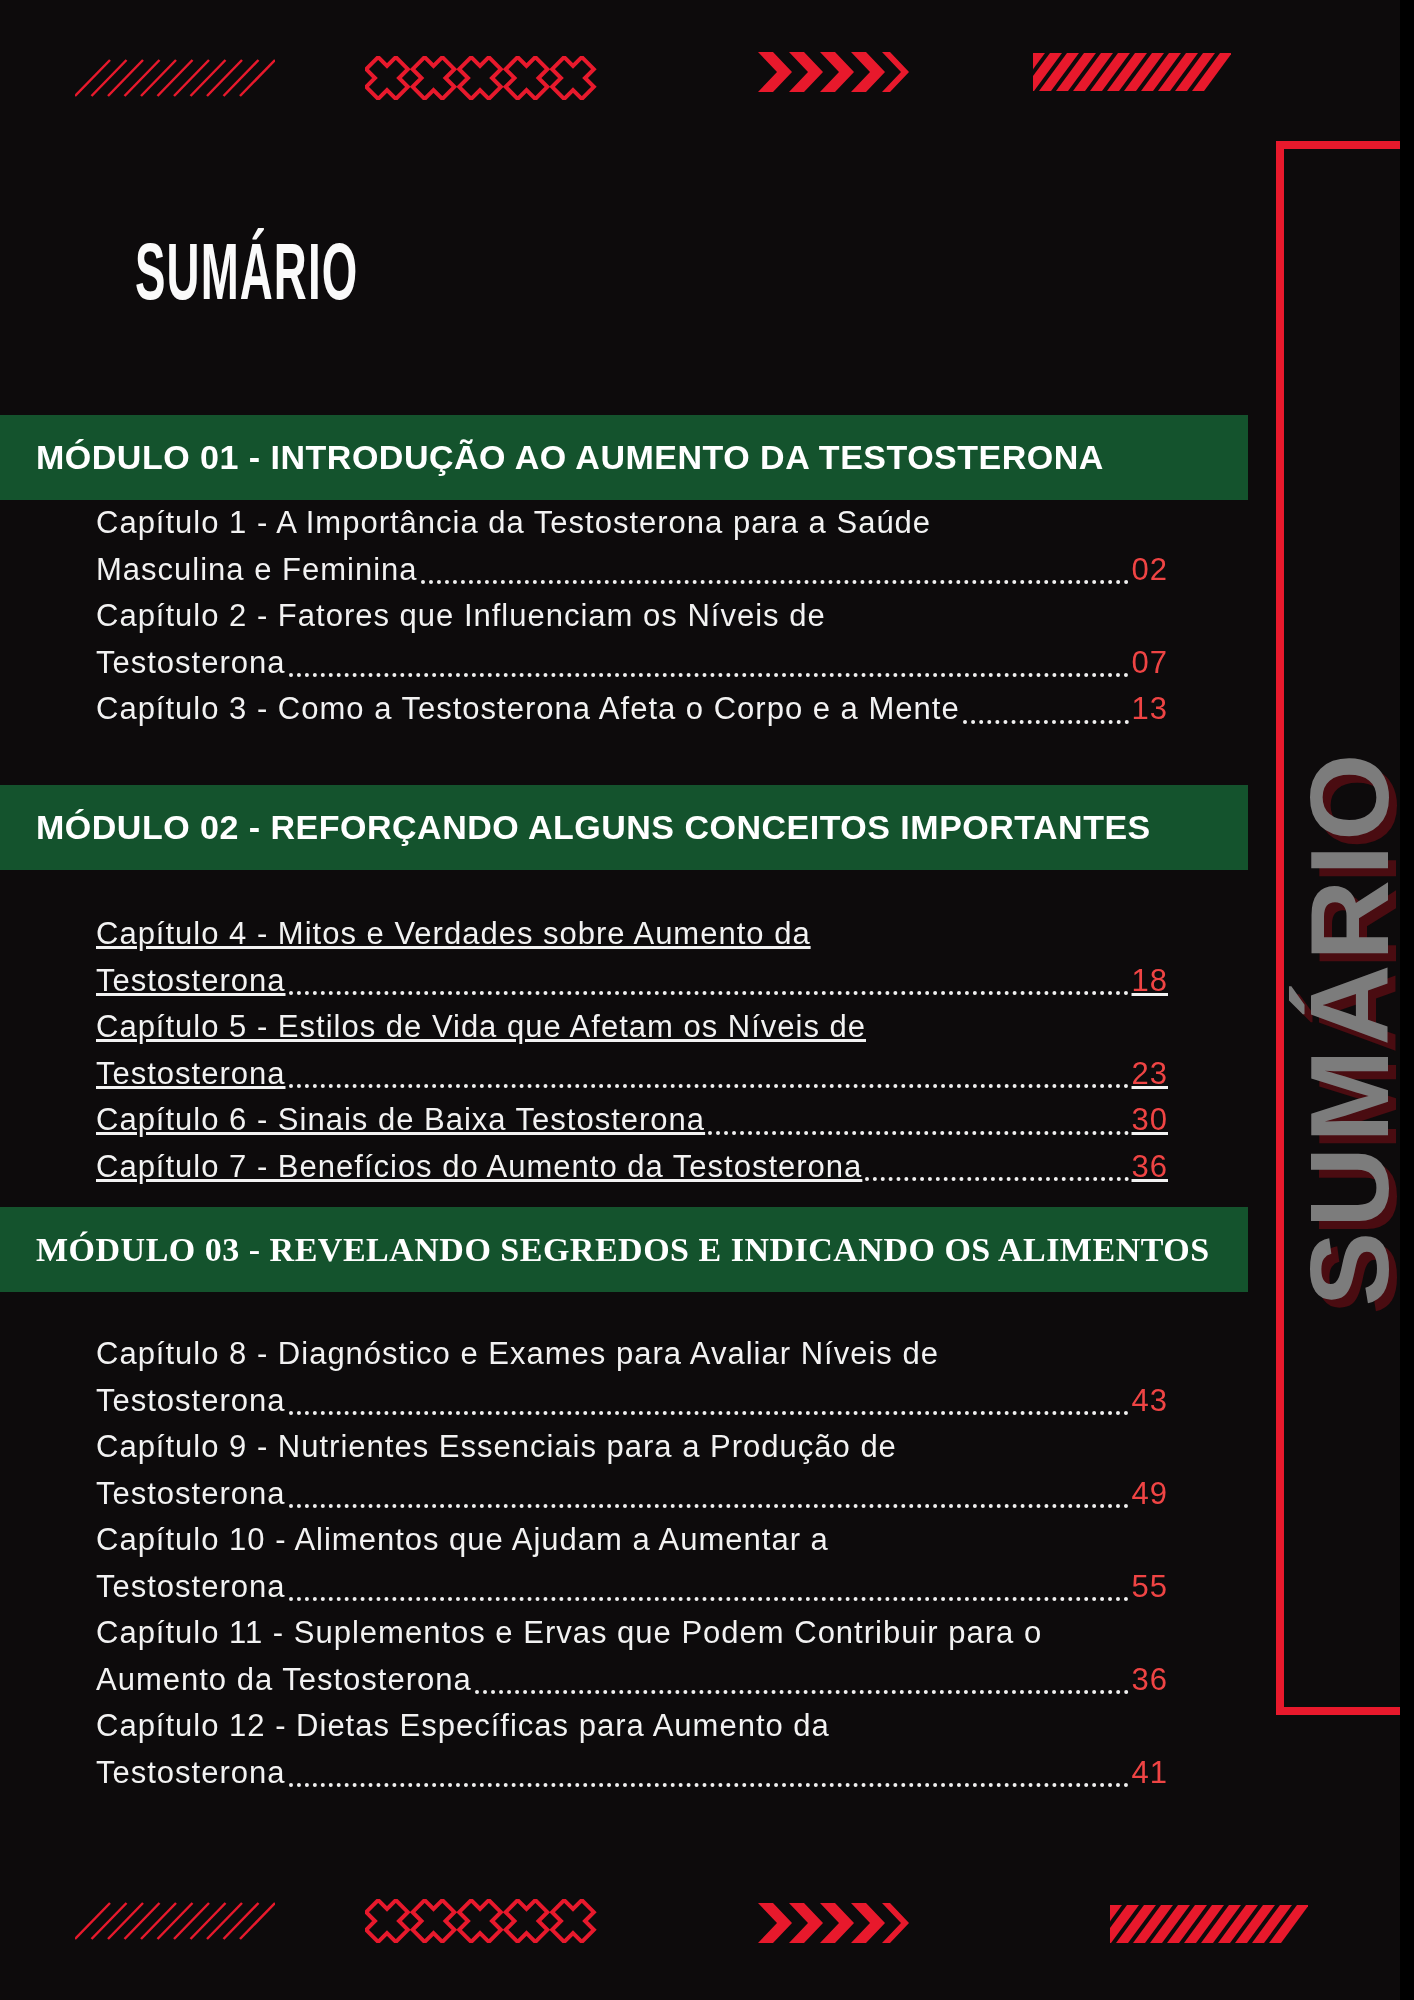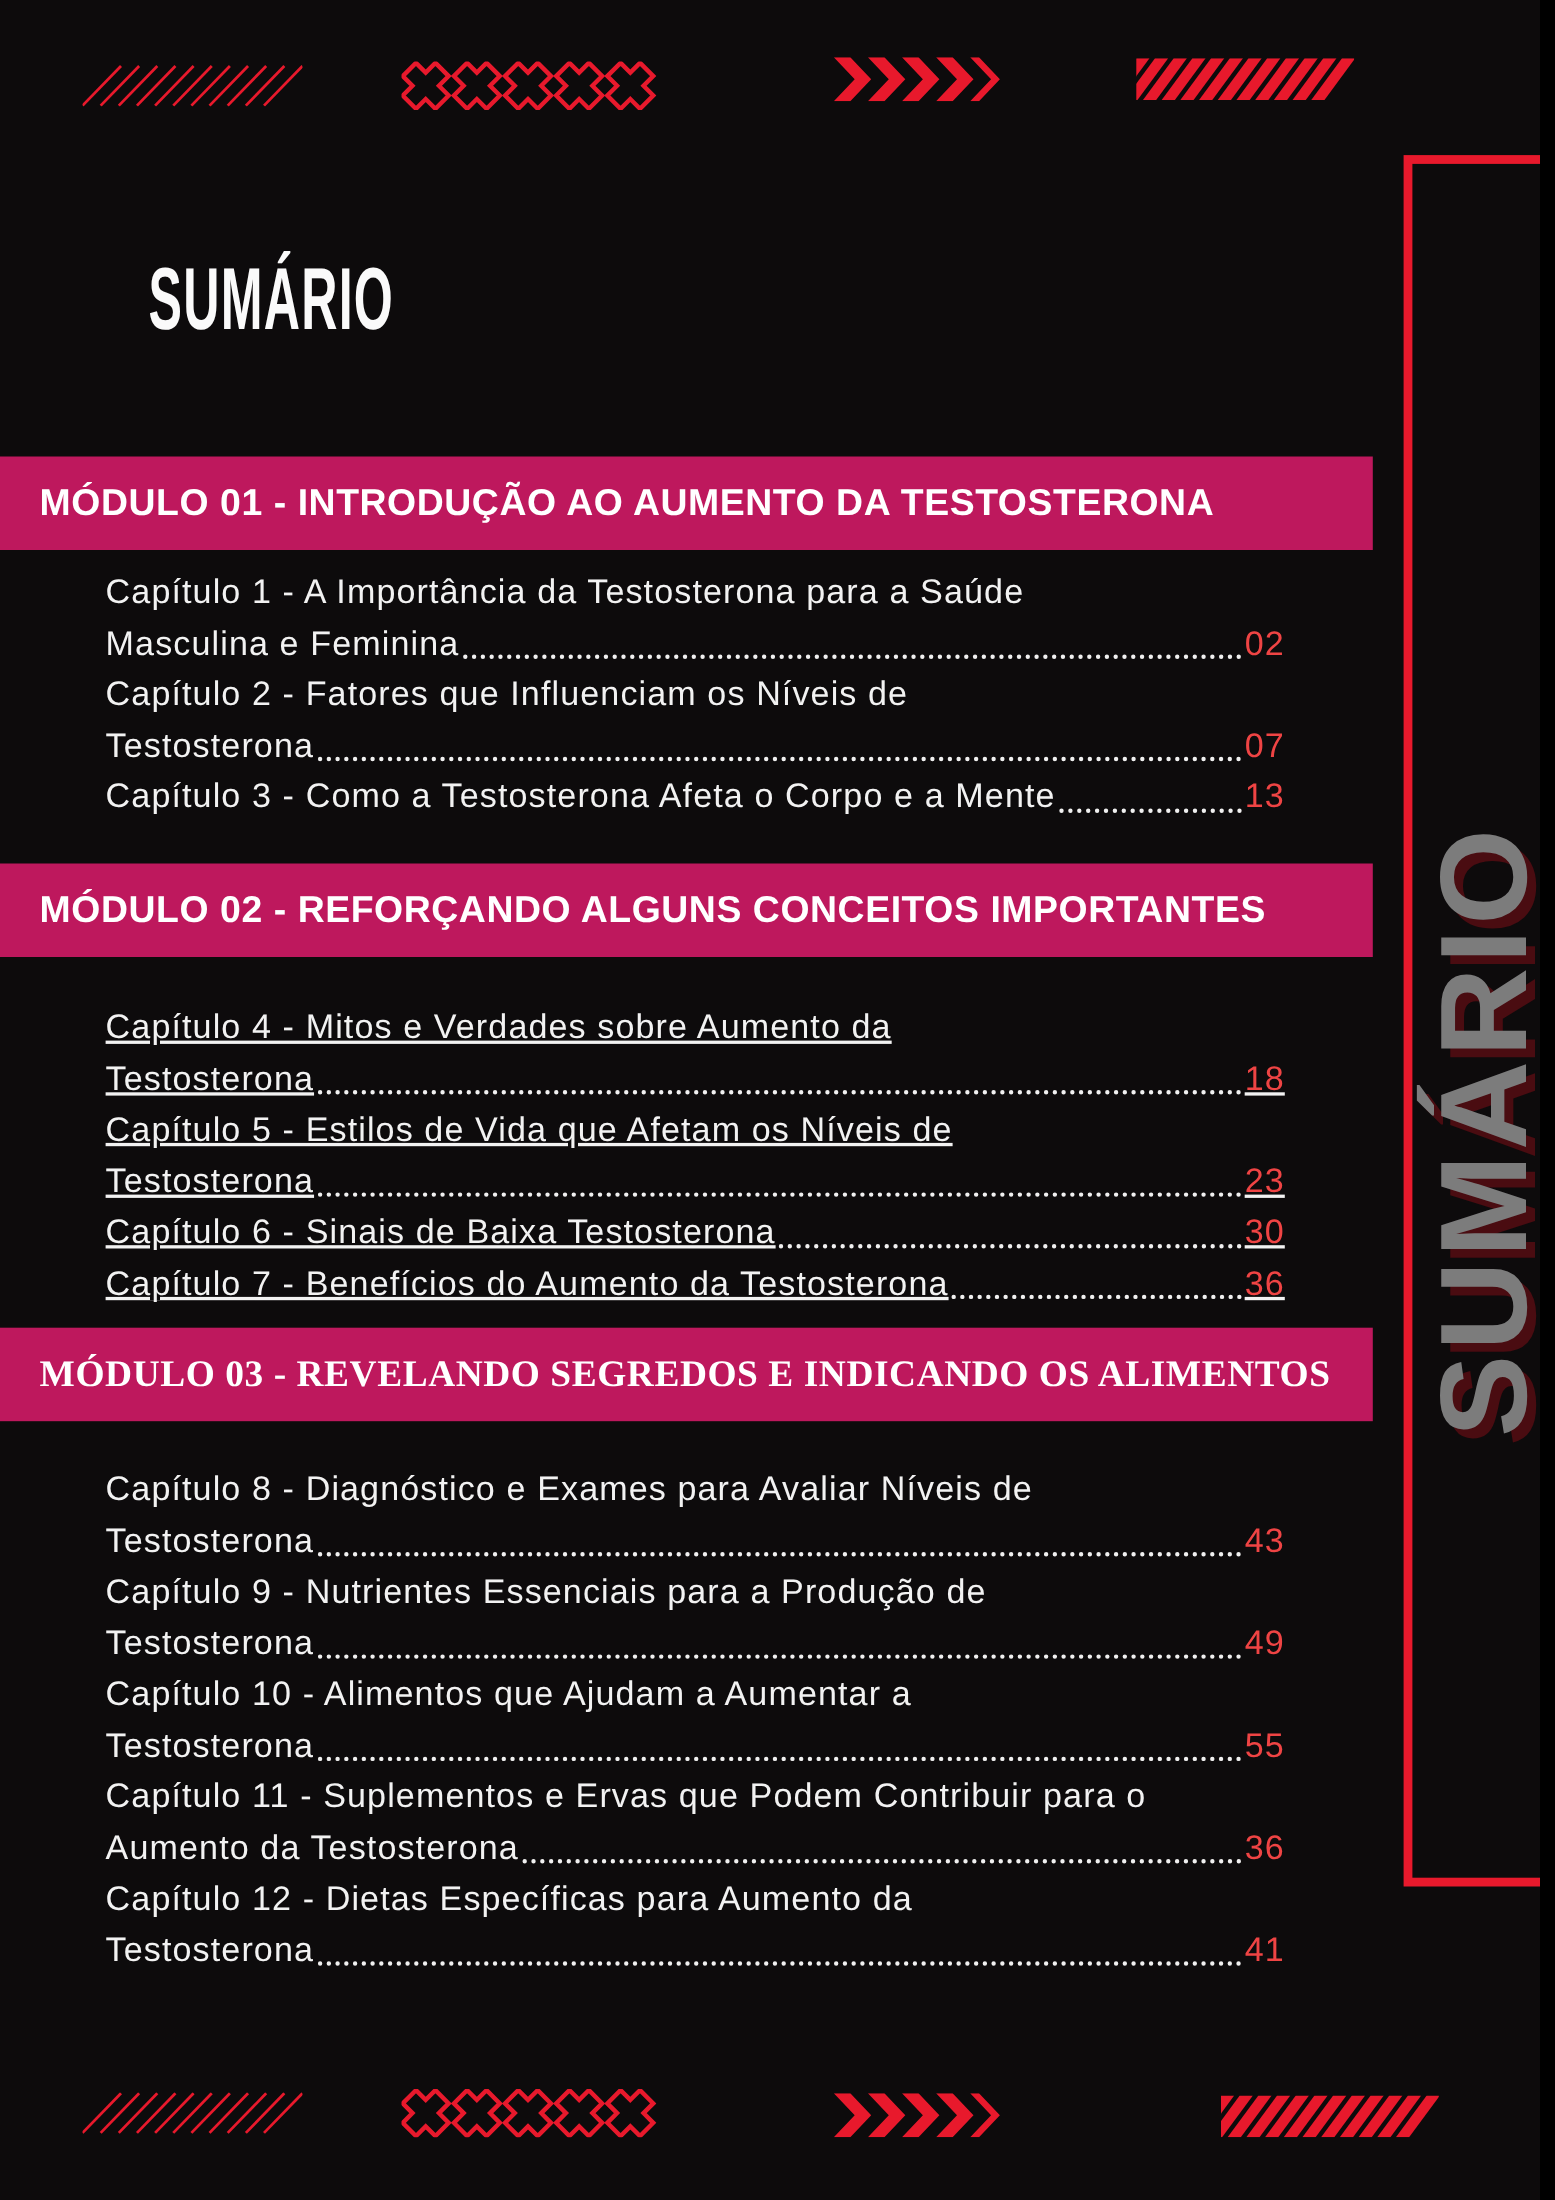--- a/index.html
+++ b/index.html
@@ -26,33 +26,33 @@
   }
   .vertical-title {
     position:absolute; left:1349px; top:1028px;
     transform:translate(-50%,-50%) rotate(-90deg);
     font-size:112px; font-weight:700; letter-spacing:4px;
     color:#7c7c7c; text-shadow:-8px 8px 0 #4a0c11; white-space:nowrap;
   }
   
   .banner {
     position:absolute; left:0; width:1248px; height:85px;
-    background:#be185d; color:#ffffff;
+    background:#14532d; color:#ffffff;
     display:flex; align-items:center; padding-left:36px;
     font-size:34px; font-weight:700; letter-spacing:0.5px; white-space:nowrap;
   }
   .banner-m1 { top:415px; }
   .banner-m2 { top:785px; }
   .banner-m3 { top:1207px;font-family:Liberation Serif, serif; }
   
   .chapters {
     position:absolute; left:96px; width:1072px;
     color:#f2f2f2; font-size:31px; font-weight:400; letter-spacing:1px;
   }
-  .chapters-m1 { top:515px; }
+  .chapters-m1 { top:500px; }
   .chapters-m2 { top:911px;text-decoration:underline; }
   .chapters-m3 { top:1331px; }
   .line {
     display:flex; align-items:baseline;
     height:46.5px; line-height:46.5px; white-space:nowrap;
   }
   .leader {
     flex:1; min-width:28px; align-self:flex-end;
     border-bottom:4px dotted #f0f0f0; margin:0 3px 9px 3px;
   }

